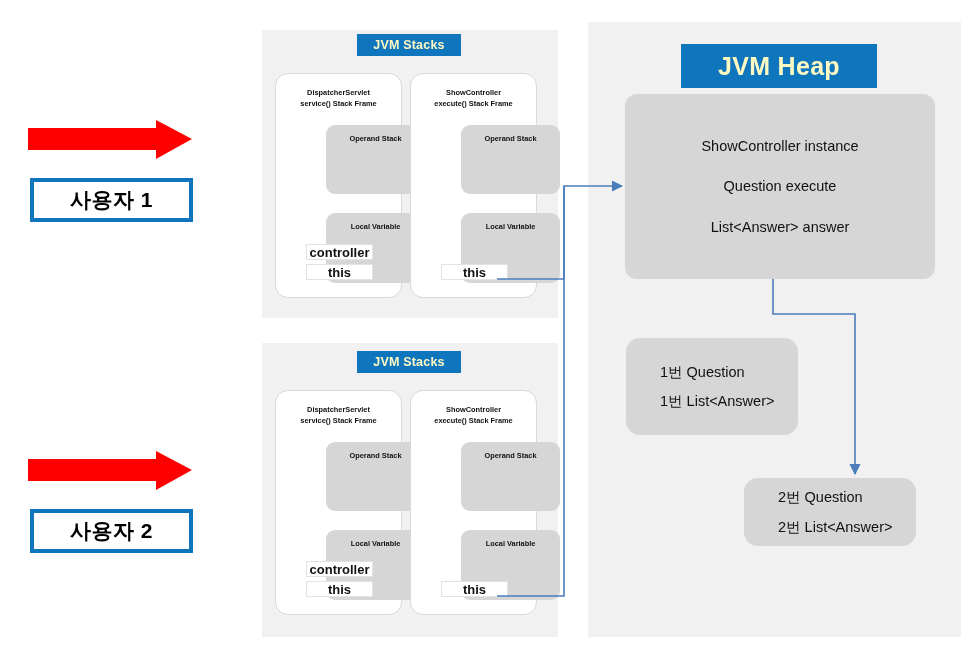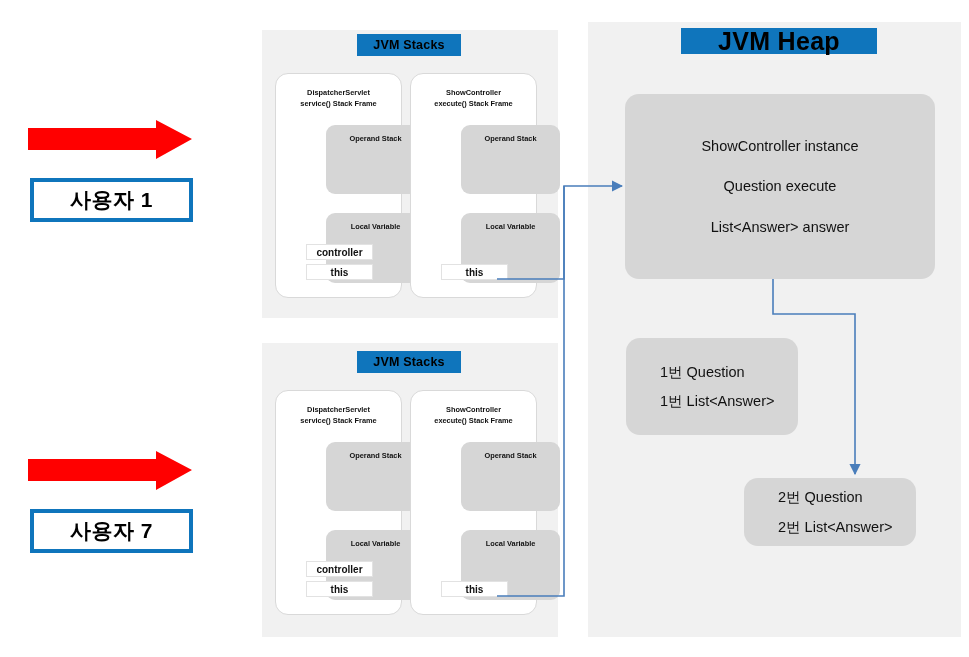--- a/index.html
+++ b/index.html
@@ -12,40 +12,40 @@
 
   .user-box{position:absolute;width:163px;height:44px;
             border:4px solid #0f75bc;background:#ffffff;
             display:flex;align-items:center;justify-content:center;
             box-sizing:border-box;}
   .user-box span{font-size:21px;font-weight:bold;color:#000;letter-spacing:.5px;}
 
   
   .panel{position:absolute;background:#f1f1f1;}
 
-  .panel-title{position:absolute;background:#0f75bc;color:#000000;
+  .panel-title{position:absolute;background:#0f75bc;color:#fef9c3;
                display:flex;align-items:center;justify-content:center;
                box-sizing:border-box;}
   .title-sm{font-size:12.5px;font-weight:bold;letter-spacing:.2px;}
   .title-lg{font-size:25px;font-weight:bold;letter-spacing:.3px;}
 
   
   .frame{position:absolute;background:#ffffff;border:1px solid #d9d9d9;
          border-radius:13px;box-sizing:border-box;padding-left:24px;}
   .frame-title{position:absolute;left:0;right:0;top:14px;text-align:center;
                font-size:7.4px;font-weight:bold;color:#111;line-height:1.45;}
 
   .gray-area{position:absolute;background:#d6d6d6;border-radius:9px;
              box-sizing:border-box;margin-left:36px;}
   .gray-label{position:absolute;left:0;right:0;top:9px;text-align:center;
               font-size:7.4px;font-weight:bold;color:#111;}
 
   .slot{position:absolute;background:#ffffff;border:1px solid #e2e2e2;
         display:flex;align-items:center;justify-content:center;
-        box-sizing:border-box;font-size:10px;font-weight:bold;color:#111;}
+        box-sizing:border-box;font-size:13px;font-weight:bold;color:#111;}
 
   
   .heap-box{position:absolute;background:#d6d6d6;border-radius:14px;
             box-sizing:border-box;display:flex;flex-direction:column;
             align-items:center;justify-content:center;}
   .heap-box .line{font-size:14.5px;color:#111;line-height:1;}
   .heap-box.spaced .line{margin:13px 0;}
   .heap-box.tight{align-items:flex-start;padding-left:34px;gap:11px;}
   .heap-box.tight .line{margin:2px 0;font-size:14.5px;}
 
@@ -64,21 +64,21 @@
 <div class="user-box" style="left:30px;top:178px;">
   <span>사용자 1</span>
 </div>
 
 <div class="arrow-wrap" style="left:28px;top:449px;">
   <svg viewBox="0 0 165 44">
     <path d="M0 10 H128 V2 L164 21 L128 41 V32 H0 Z" fill="#ff0000"></path>
   </svg>
 </div>
 <div class="user-box" style="left:30px;top:509px;">
-  <span>사용자 7</span>
+  <span>사용자 2</span>
 </div>
 
 <div class="panel" style="left:262px;top:30px;width:296px;height:288px;"></div>
 <div class="panel-title title-sm" style="left:357px;top:34px;width:104px;height:22px;">JVM Stacks</div>
 
 <div class="frame" style="left:275px;top:73px;width:127px;height:225px;">
   <div class="frame-title">
     <span>DispatcherServlet</span><br>
     <span>service() Stack Frame</span>
   </div>
@@ -132,23 +132,23 @@
   <div class="gray-area" style="left:14px;top:51px;width:99px;height:69px;">
     <div class="gray-label">Operand Stack</div>
   </div>
   <div class="gray-area" style="left:14px;top:139px;width:99px;height:70px;">
     <div class="gray-label">Local Variable</div>
   </div>
   <div class="slot" style="left:30px;top:190px;width:67px;height:16px;">this</div>
 </div>
 
 <div class="panel" style="left:588px;top:22px;width:373px;height:615px;"></div>
-<div class="panel-title title-lg" style="left:681px;top:28px;width:196px;height:26px;">JVM Heap</div>
+<div class="panel-title title-lg" style="left:681px;top:44px;width:196px;height:44px;">JVM Heap</div>
 
-<div class="heap-box spaced" style="left:625px;top:94px;width:310px;height:185px;">
+<div class="heap-box spaced" style="left:625px;top:94px;width:310px;height:185px;border-radius:12px;">
   <div class="line">ShowController instance</div>
   <div class="line">Question execute</div>
   <div class="line">List&lt;Answer&gt; answer</div>
 </div>
 
 <div class="heap-box tight" style="left:626px;top:338px;width:172px;height:97px;">
   <div class="line">1번 Question</div>
   <div class="line">1번 List&lt;Answer&gt;</div>
 </div>
 

